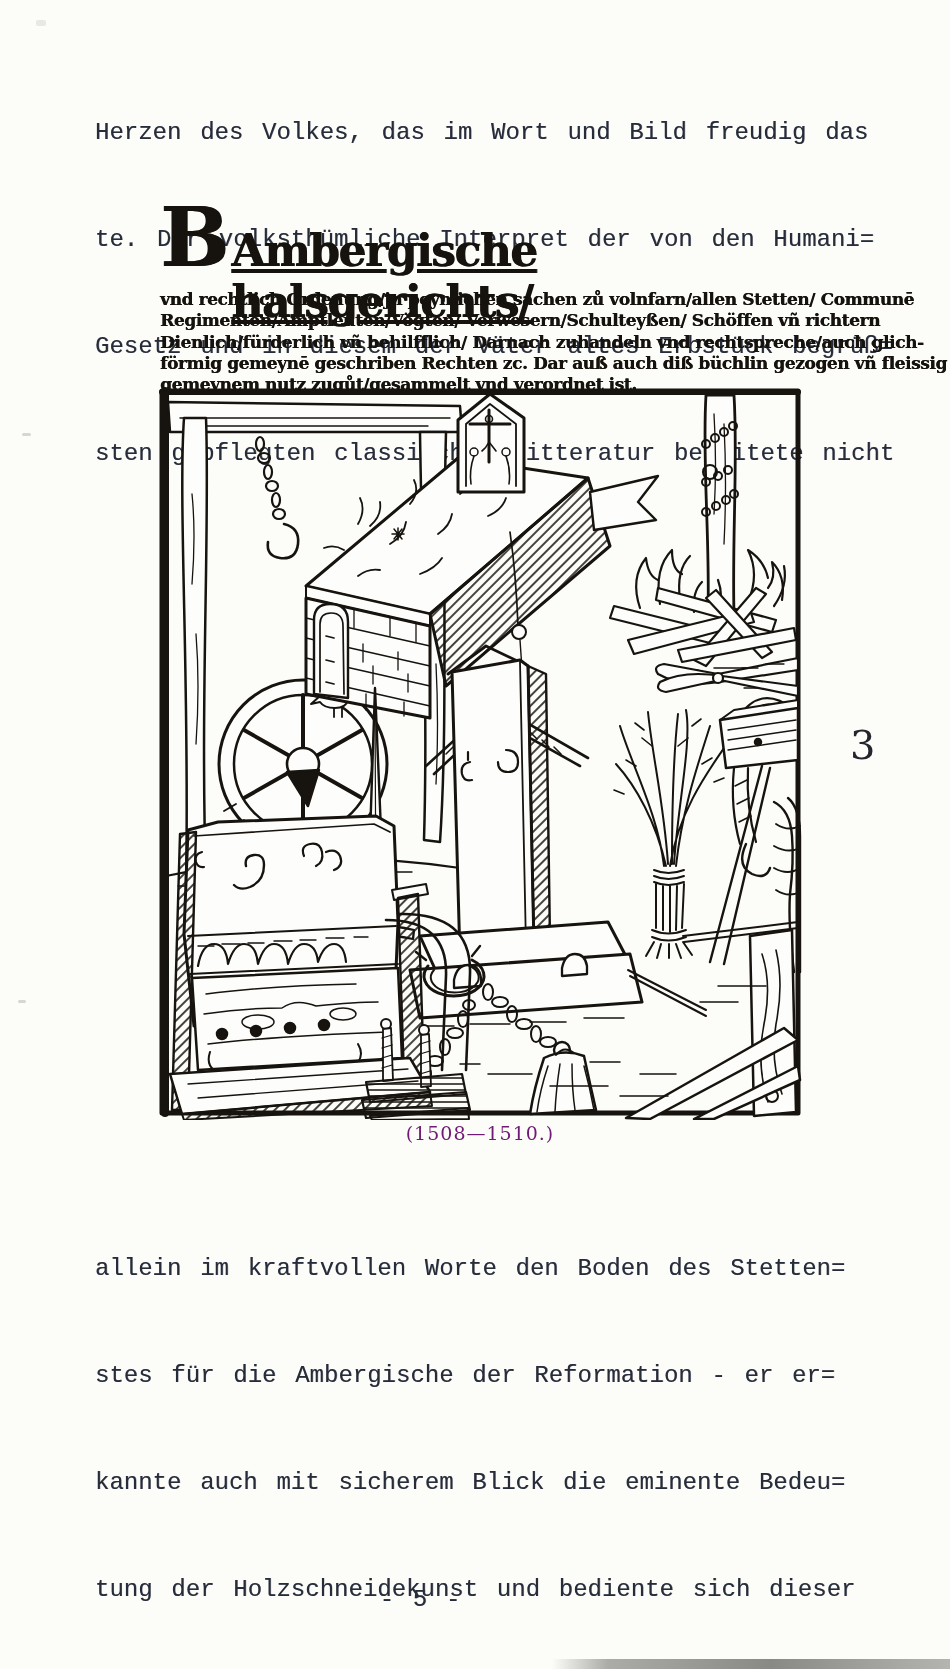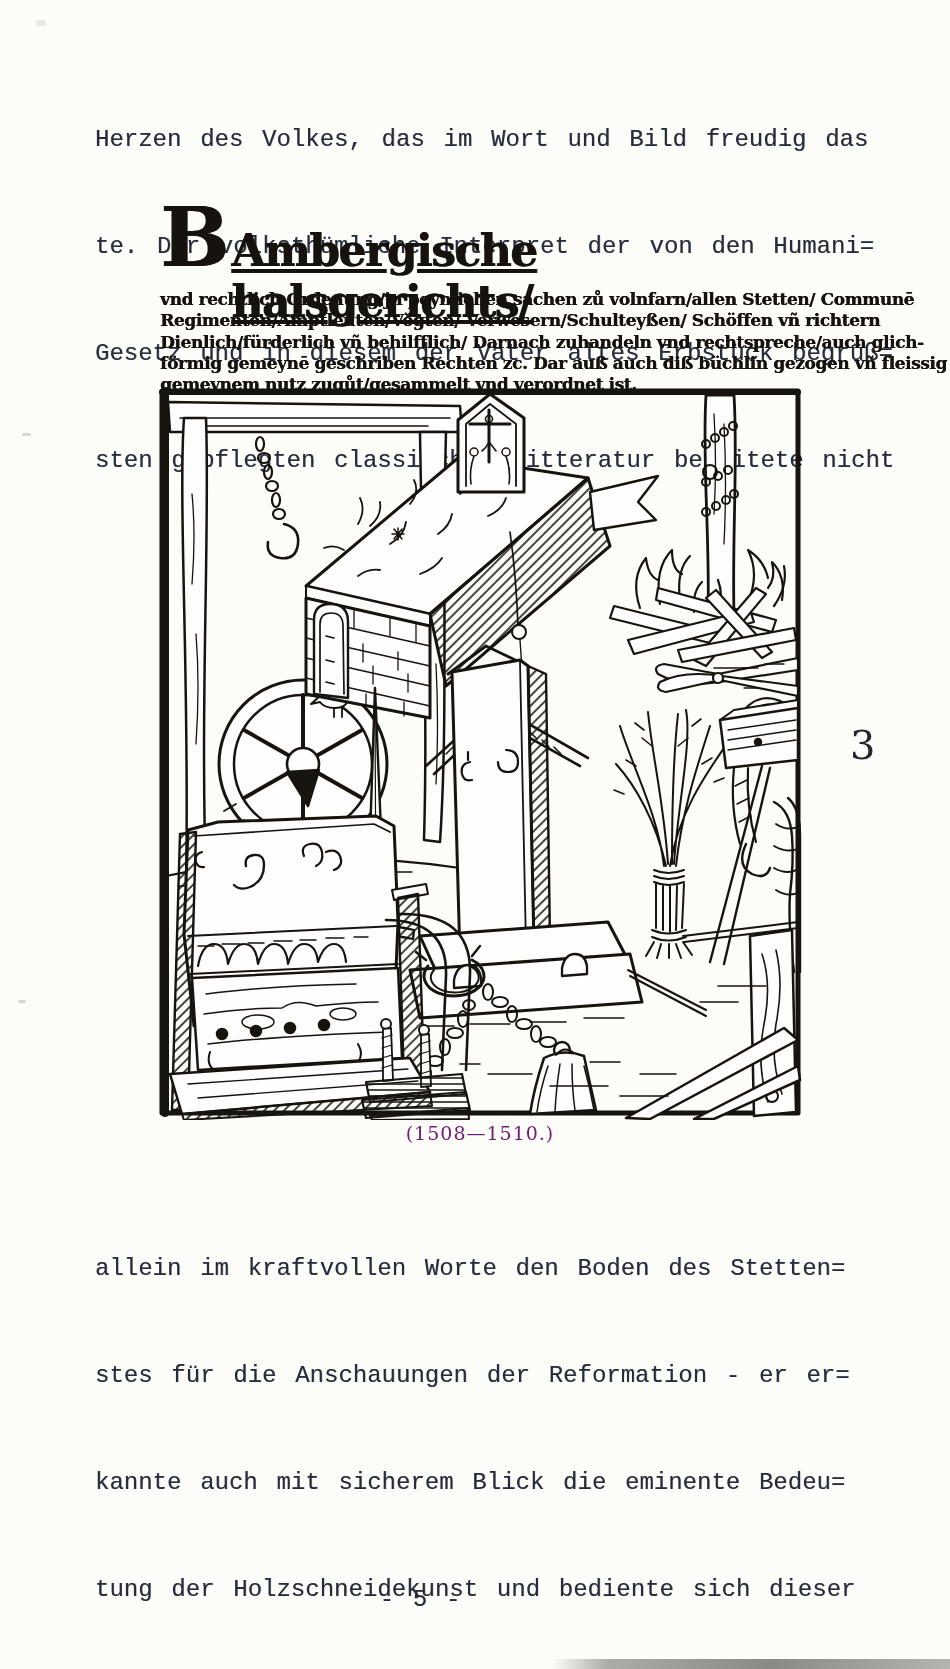--- a/index.html
+++ b/index.html
@@ -47,21 +47,21 @@
 </style>
 </head>
 <body>
 
 <div class="page">
 
   <div class="smudge" style="left:36px;top:20px;width:10px;height:6px;opacity:.5"></div>
   <div class="smudge" style="left:22px;top:433px;width:9px;height:3px"></div>
   <div class="smudge" style="left:18px;top:1000px;width:8px;height:3px"></div>
 
-  <div class="tw" style="left:95px;top:51px;width:800px">
+  <div class="tw" style="left:95px;top:44px;width:800px">
     <div class="tw-line">Herzen des Volkes, das im Wort und Bild freudig das</div>
     <div class="tw-line">te. Der volksthümliche Interpret der von den Humani=</div>
     <div class="tw-line">Gesetz und in diesem der Väter altes Erbstück begrüß=</div>
     <div class="tw-line">sten gepflegten classischen Litteratur bereitete nicht</div>
   </div>
 
   <div class="gothic">
     <div class="gothic-title">
       <span class="gothic-initial">B</span>
       <span class="gothic-rest">Ambergische halsgerichts/</span>
@@ -341,21 +341,21 @@
     </g>
   </svg>
   </div>
 
   <div class="margin-number">3</div>
 
   <div class="caption">(1508—1510.)</div>
 
   <div class="tw" style="left:95px;top:1180px;width:810px">
     <div class="tw-line">allein im kraftvollen Worte den Boden des Stetten=</div>
-    <div class="tw-line">stes für die Anschauungen der Reformation - er er=</div>
+    <div class="tw-line">stes für die Ambergische der Reformation - er er=</div>
     <div class="tw-line">kannte auch mit sicherem Blick die eminente Bedeu=</div>
     <div class="tw-line">tung der Holzschneidekunst und bediente sich dieser</div>
     
     
     
     
   </div>
 
   <div class="tw pagenum">- 5 -</div>
 

